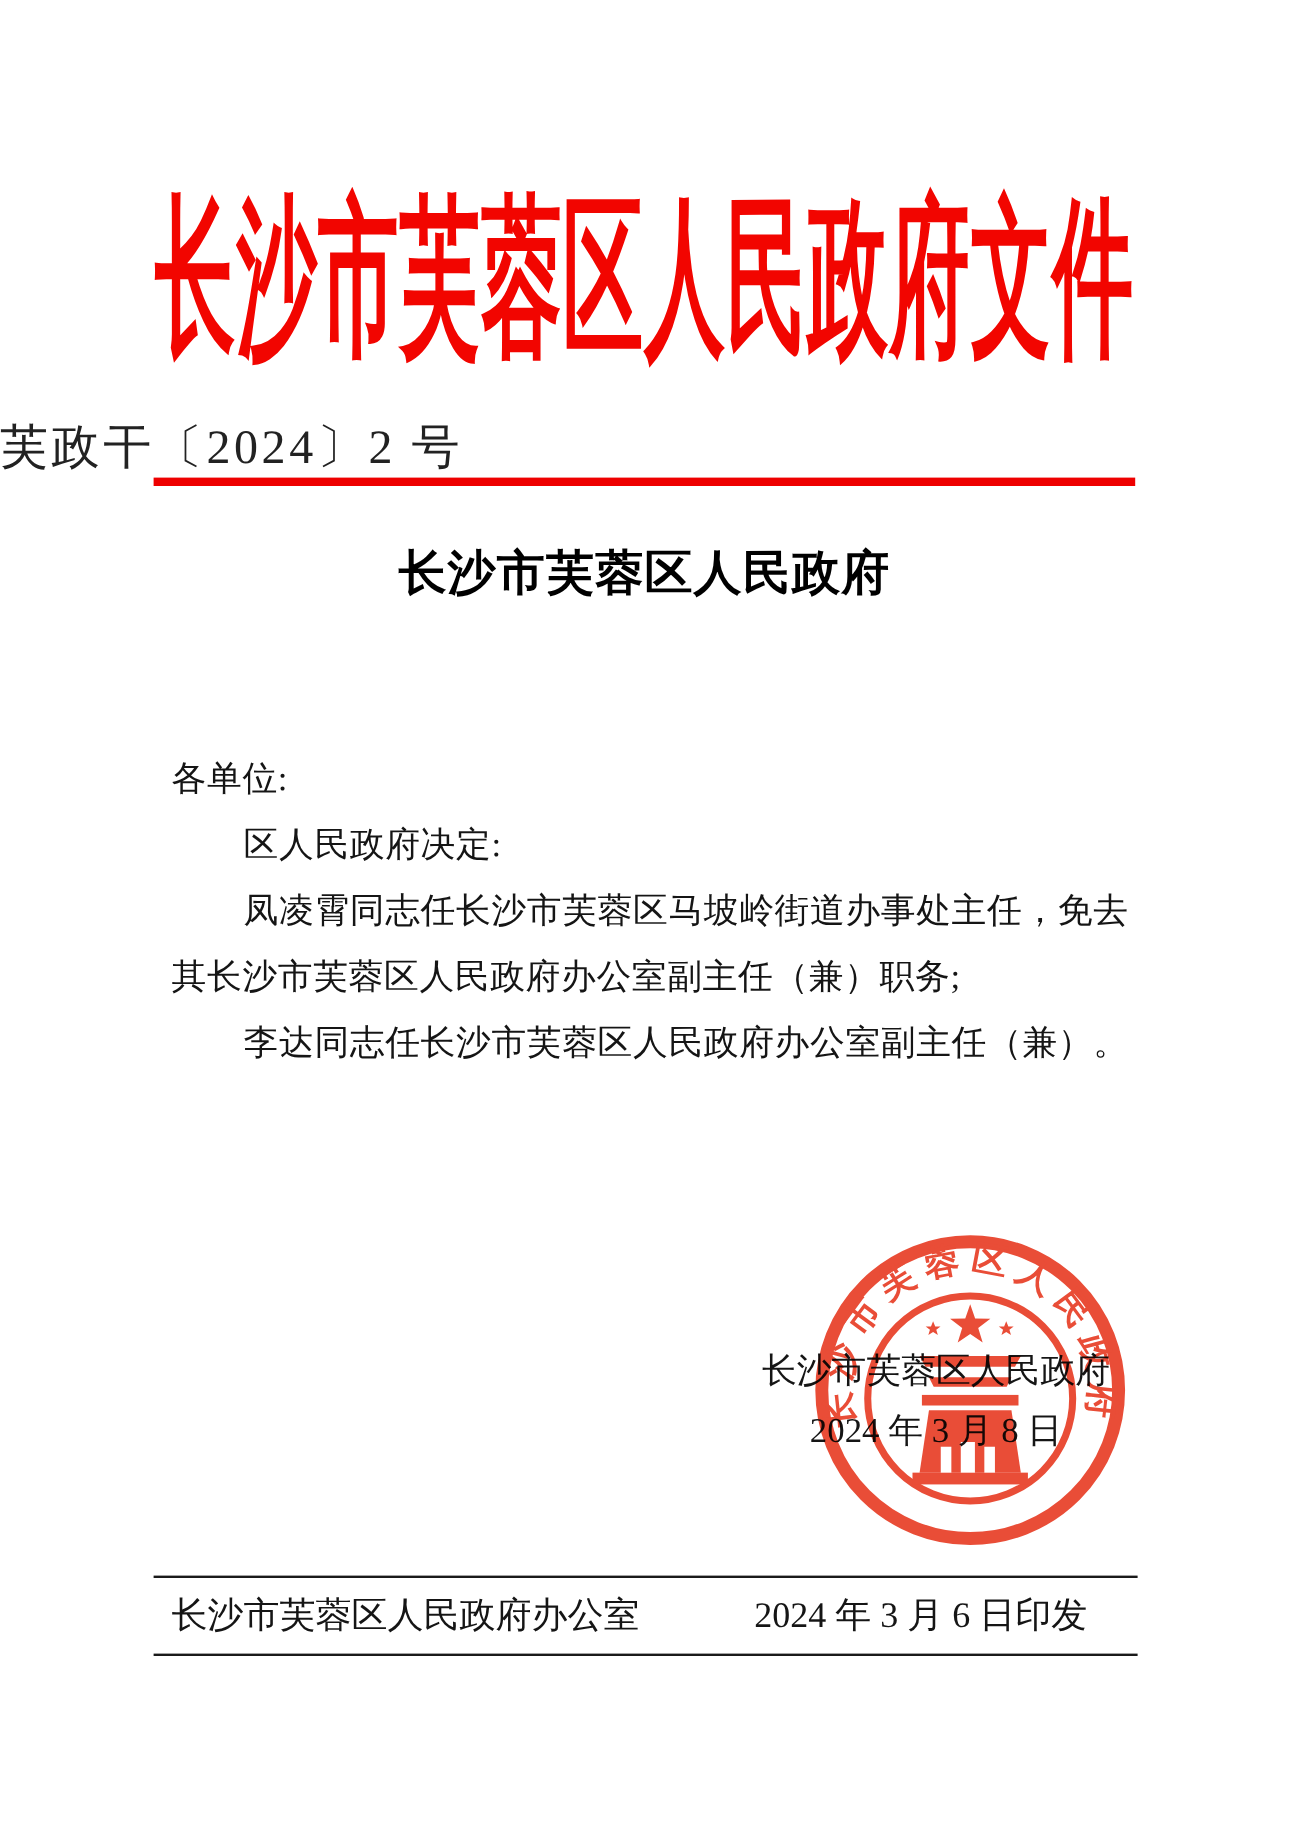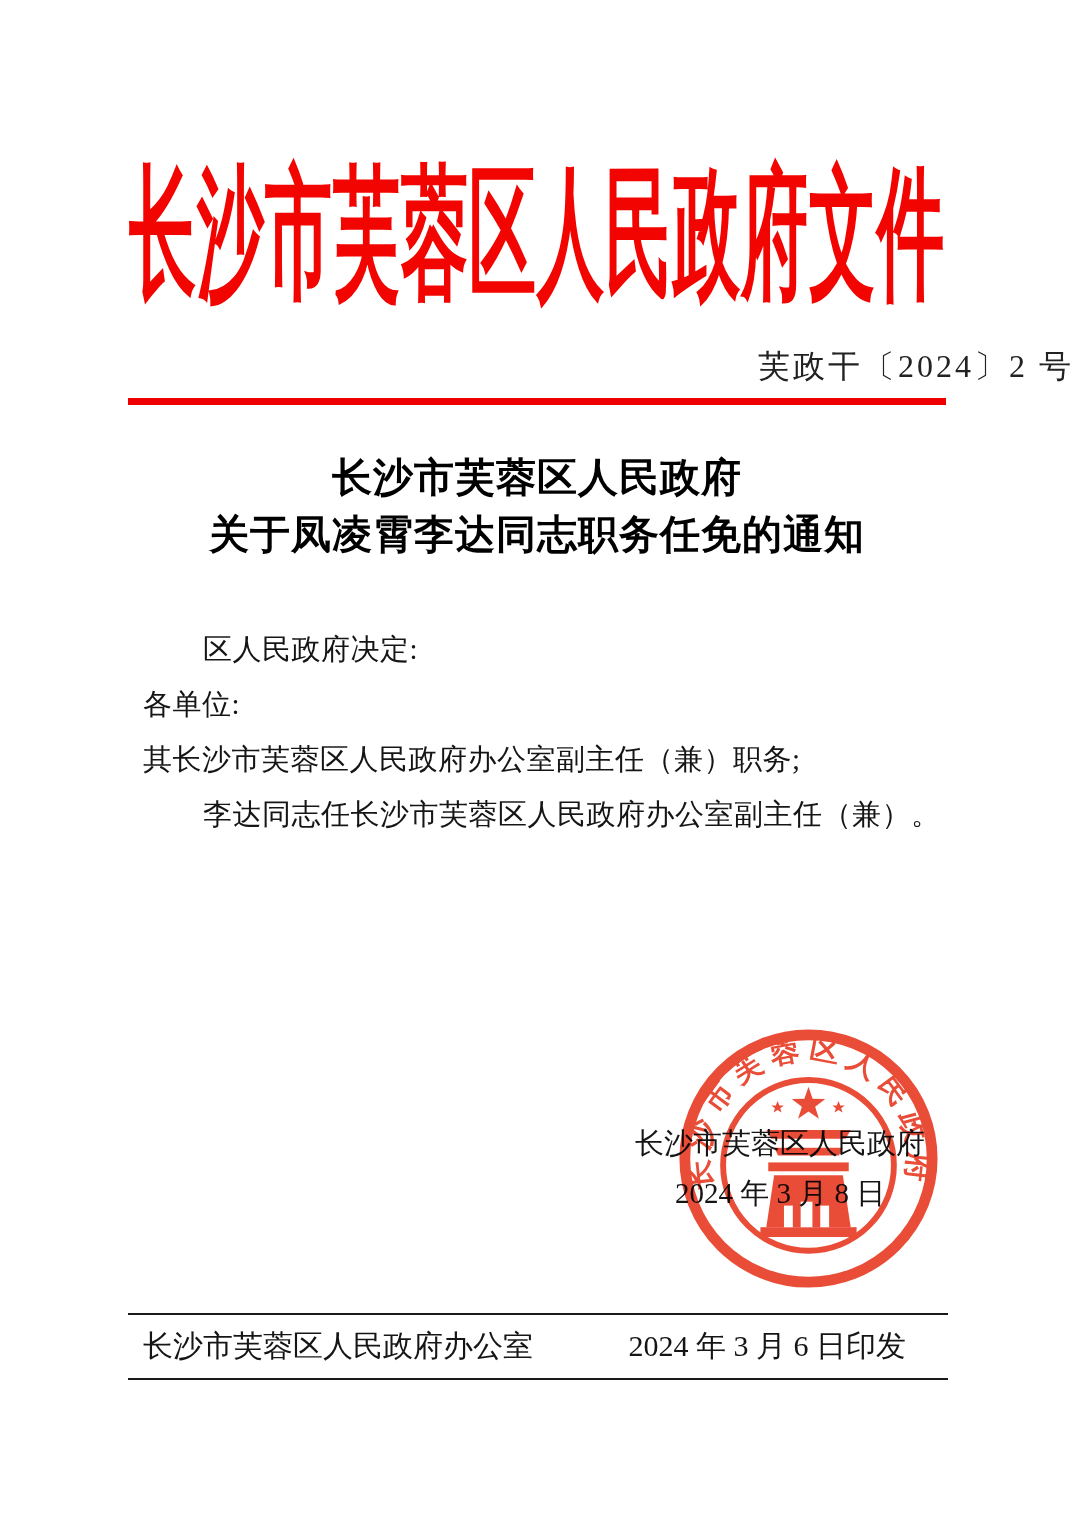--- a/index.html
+++ b/index.html
@@ -39,22 +39,22 @@
     transform-origin: center top;
     letter-spacing: 1px;
   }
 
   
   .doc-number {
     position: absolute;
     top: 345px;
     left: 0;
     right: 0;
-    text-align: right;
-    font-size: 32px;
+    text-align: left;
+    font-size: 40px;
     letter-spacing: 3px;
     color: #222;
     white-space: nowrap;
   }
 
   
   .red-rule {
     position: absolute;
     top: 398px;
     left: 128px;
@@ -141,26 +141,26 @@
 <div class="page">
 
   <div class="org-banner">长沙市芙蓉区人民政府文件</div>
 
   <div class="doc-number">芙政干〔2024〕2 号</div>
 
   <div class="red-rule"></div>
 
   <div class="doc-title">
     <div>长沙市芙蓉区人民政府</div>
-    <div>关于凤凌霄李达同志职务任免的通知</div>
   </div>
 
   <div class="body-text">
+    <div class="body-line">各单位:</div>
     <div class="body-line indent">区人民政府决定:</div>
-    <div class="body-line">各单位:</div>
+    <div class="body-line indent">凤凌霄同志任长沙市芙蓉区马坡岭街道办事处主任，免去</div>
     <div class="body-line">其长沙市芙蓉区人民政府办公室副主任（兼）职务;</div>
     <div class="body-line indent">李达同志任长沙市芙蓉区人民政府办公室副主任（兼）。</div>
   </div>
 
   <div class="signature">
     <div>长沙市芙蓉区人民政府</div>
     <div>2024 年 3 月 8 日</div>
   </div>
 
   <div class="seal">

